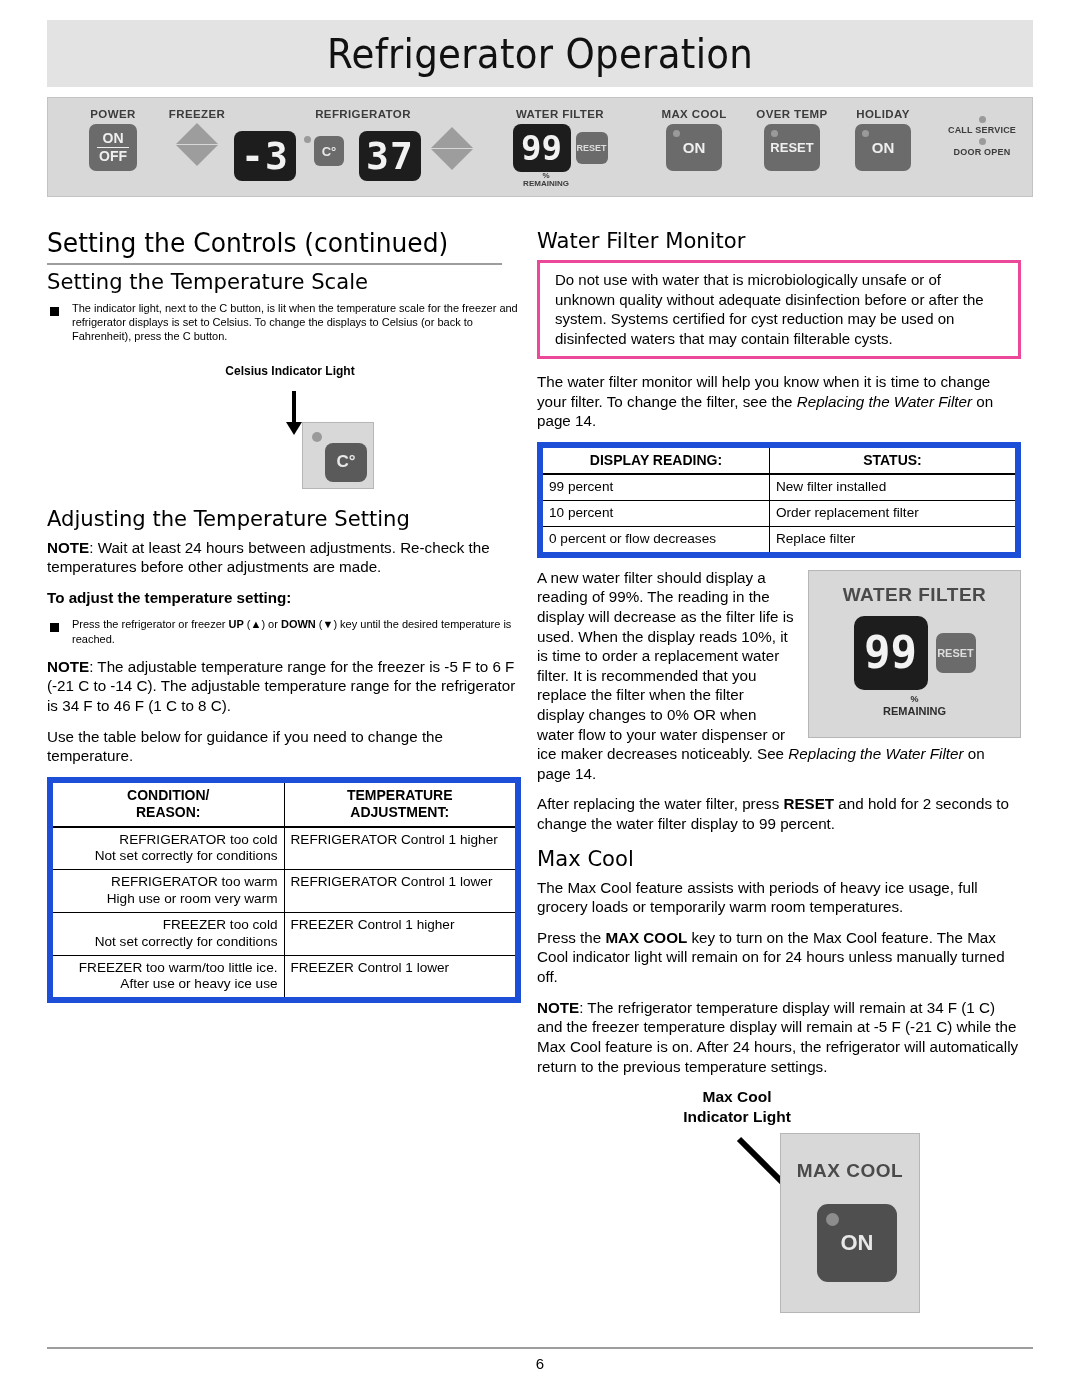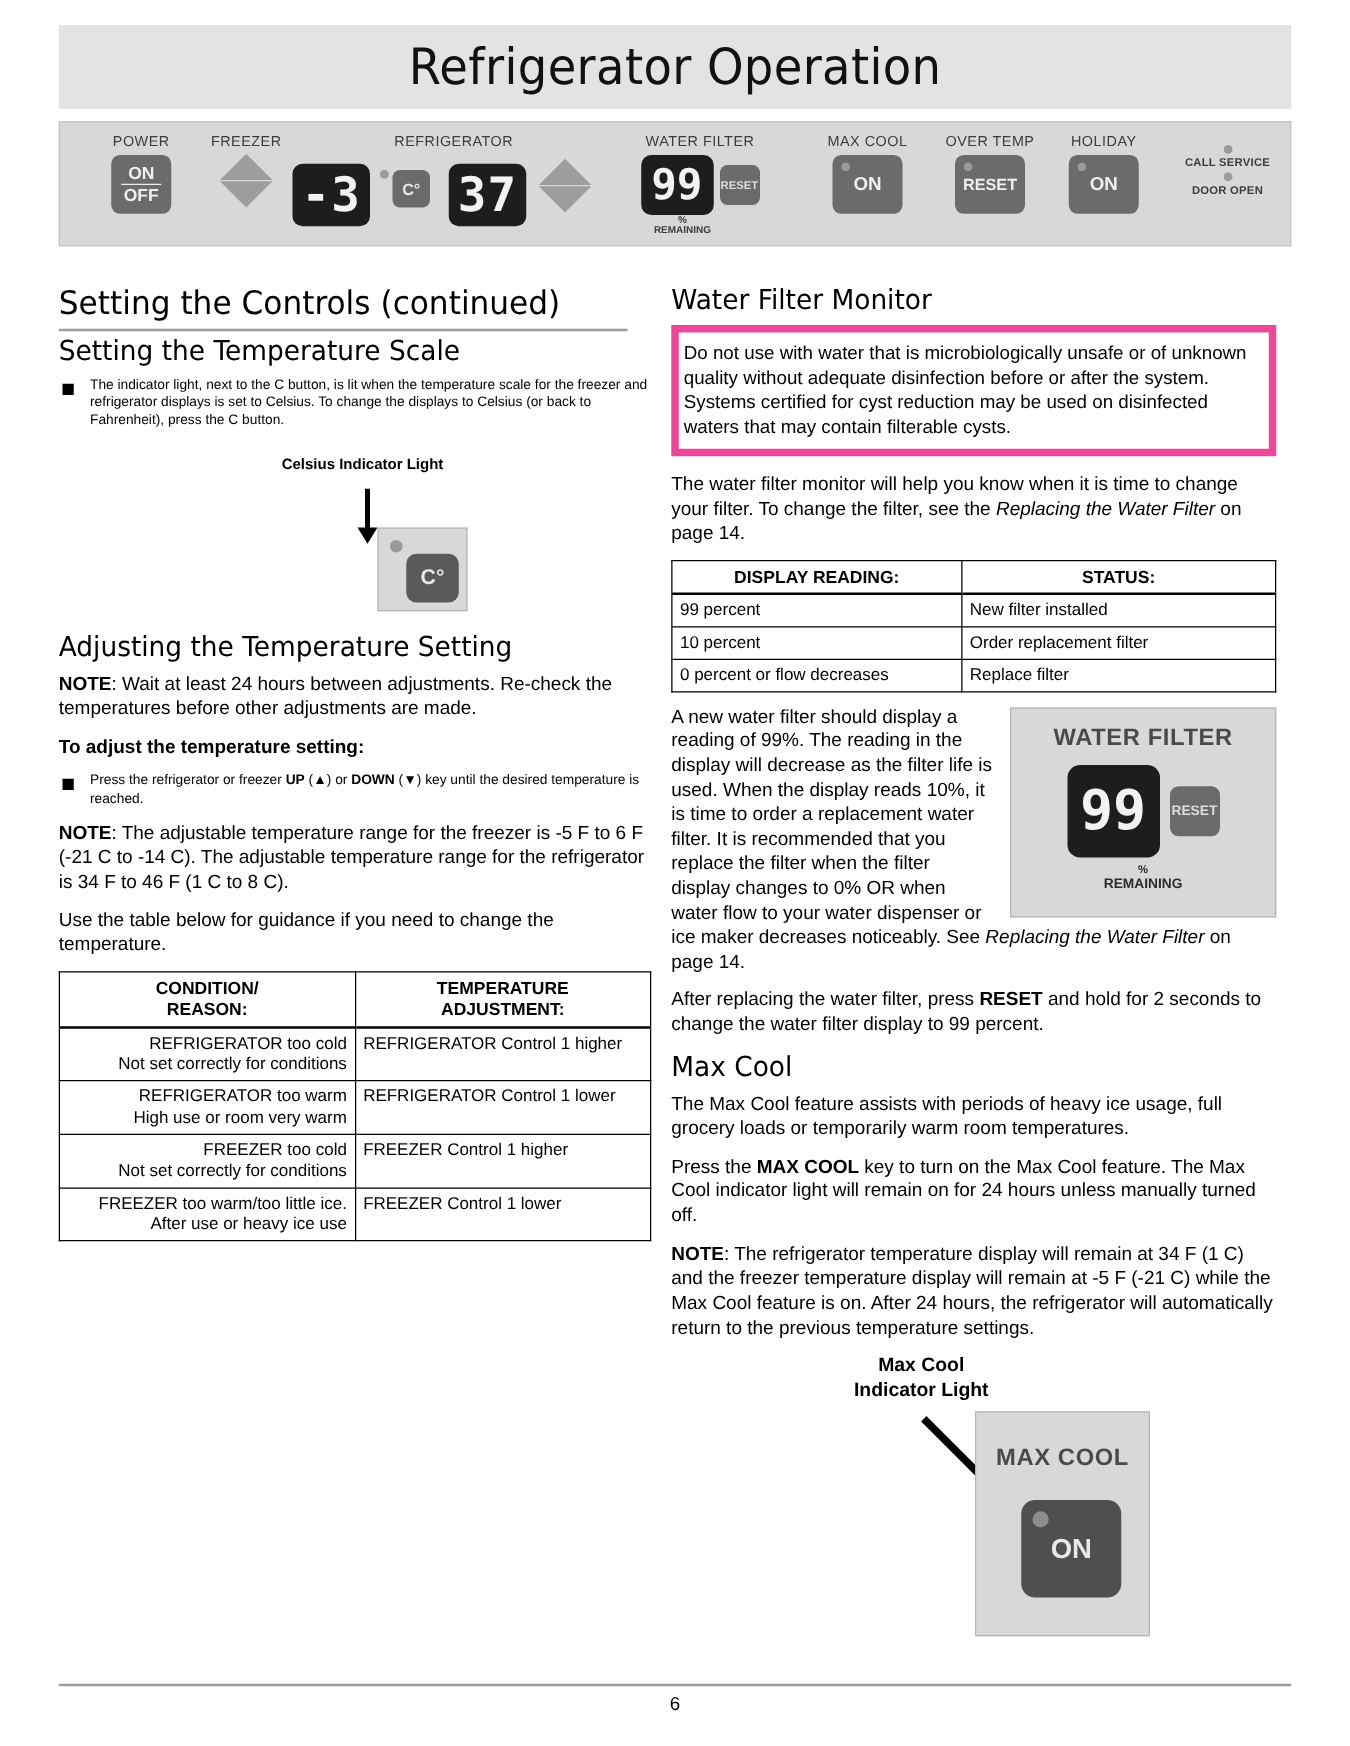--- a/index.html
+++ b/index.html
@@ -48,21 +48,21 @@
     background: #d8d8d8;
     border: 1px solid #c3c3c3;
     box-sizing: border-box;
   }
   .pgroup {
     position: absolute;
     text-align: center;
   }
   .plabel {
     font-size: 11.5px;
-    font-weight: normal;
+    font-weight: bold;
     letter-spacing: 0.4px;
     color: #3c3c3c;
     white-space: nowrap;
   }
   .btn-dark {
     background: #6b6b6b;
     border-radius: 7px;
     color: #efefef;
     display: flex;
     align-items: center;
@@ -281,43 +281,43 @@
     color: #e8e8e8;
     font-size: 17px;
     font-weight: bold;
     display: flex; align-items: center; justify-content: center;
   }
 
   
   table.tbl {
     border-collapse: collapse;
     width: 100%;
-    border: 1px solid #1d4ed8;
+    border: 6px solid #1d4ed8;
     margin: 4px 0 0 0;
   }
   table.tbl td, table.tbl th {
     border: 1px solid #000;
     padding: 4px 6px;
     font-size: 13.6px;
     line-height: 1.24;
     vertical-align: top;
     text-align: left;
   }
   table.tbl th {
     text-align: center;
     font-weight: bold;
     font-size: 14px;
     border-bottom: 2px solid #000;
   }
   table.tbl .cellsub { display: block; text-align: right; }
 
   
   .warnbox {
-    border: 6px solid #ec4899;
-    padding: 7px 4px 8px;
+    border: 3px solid #ec4899;
+    padding: 7px 15px 8px;
     margin: 4px 0 13px 0;
     font-size: 15px;
     line-height: 1.3;
   }
 
   
   .wf-fig {
     float: right;
     width: 213px;
     height: 168px;

